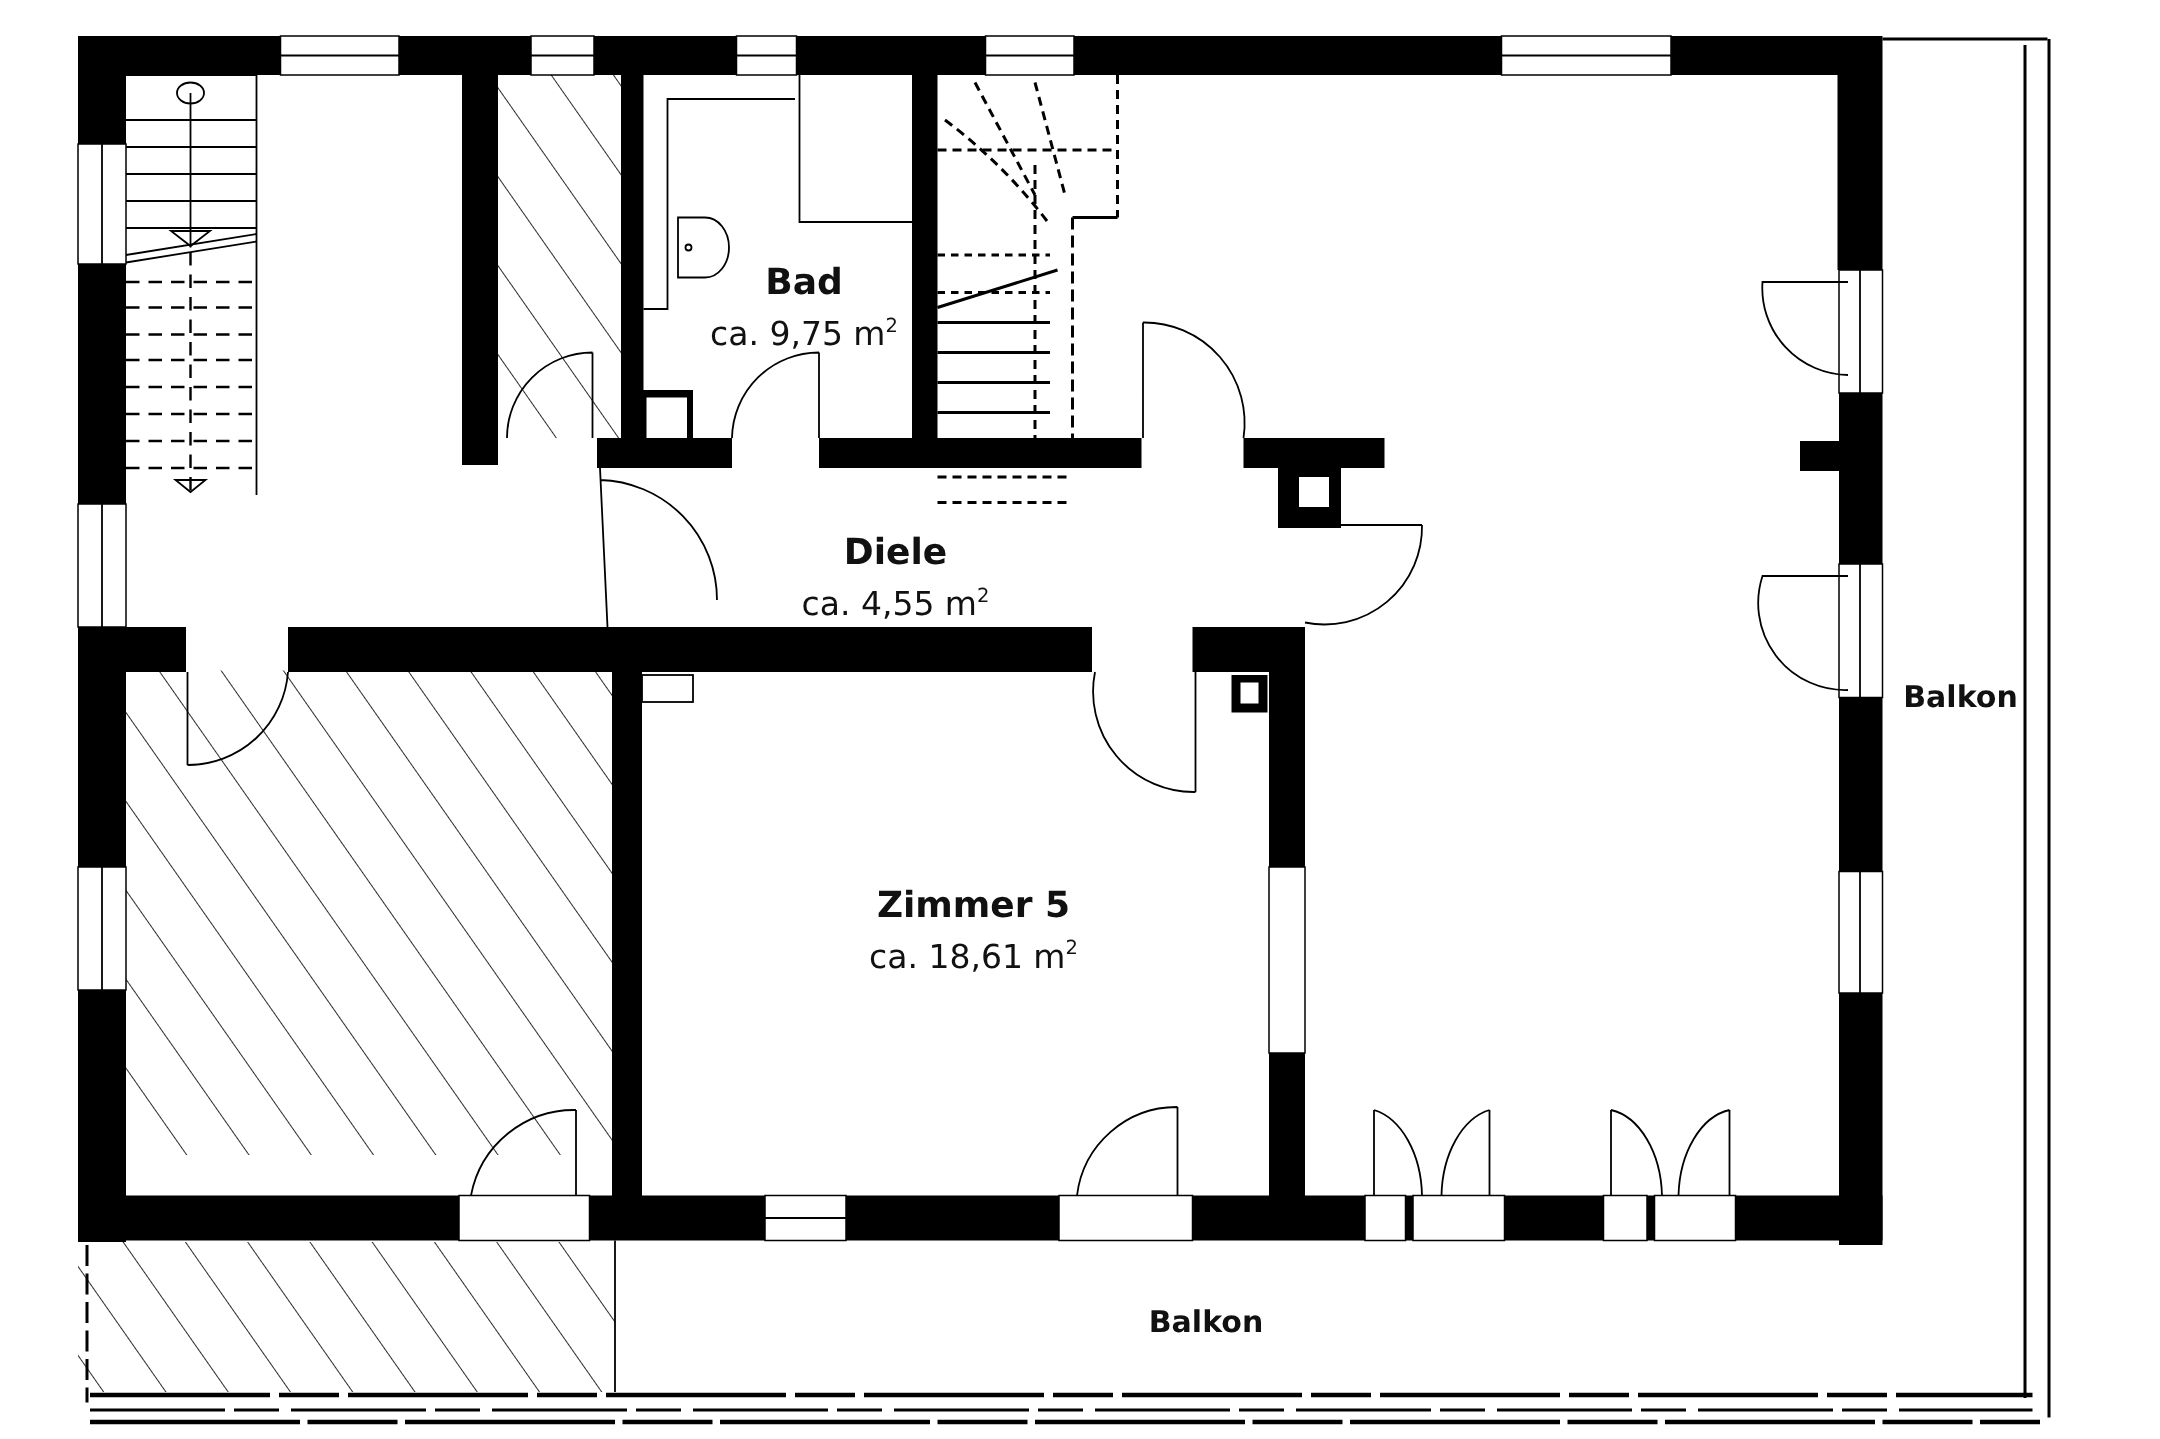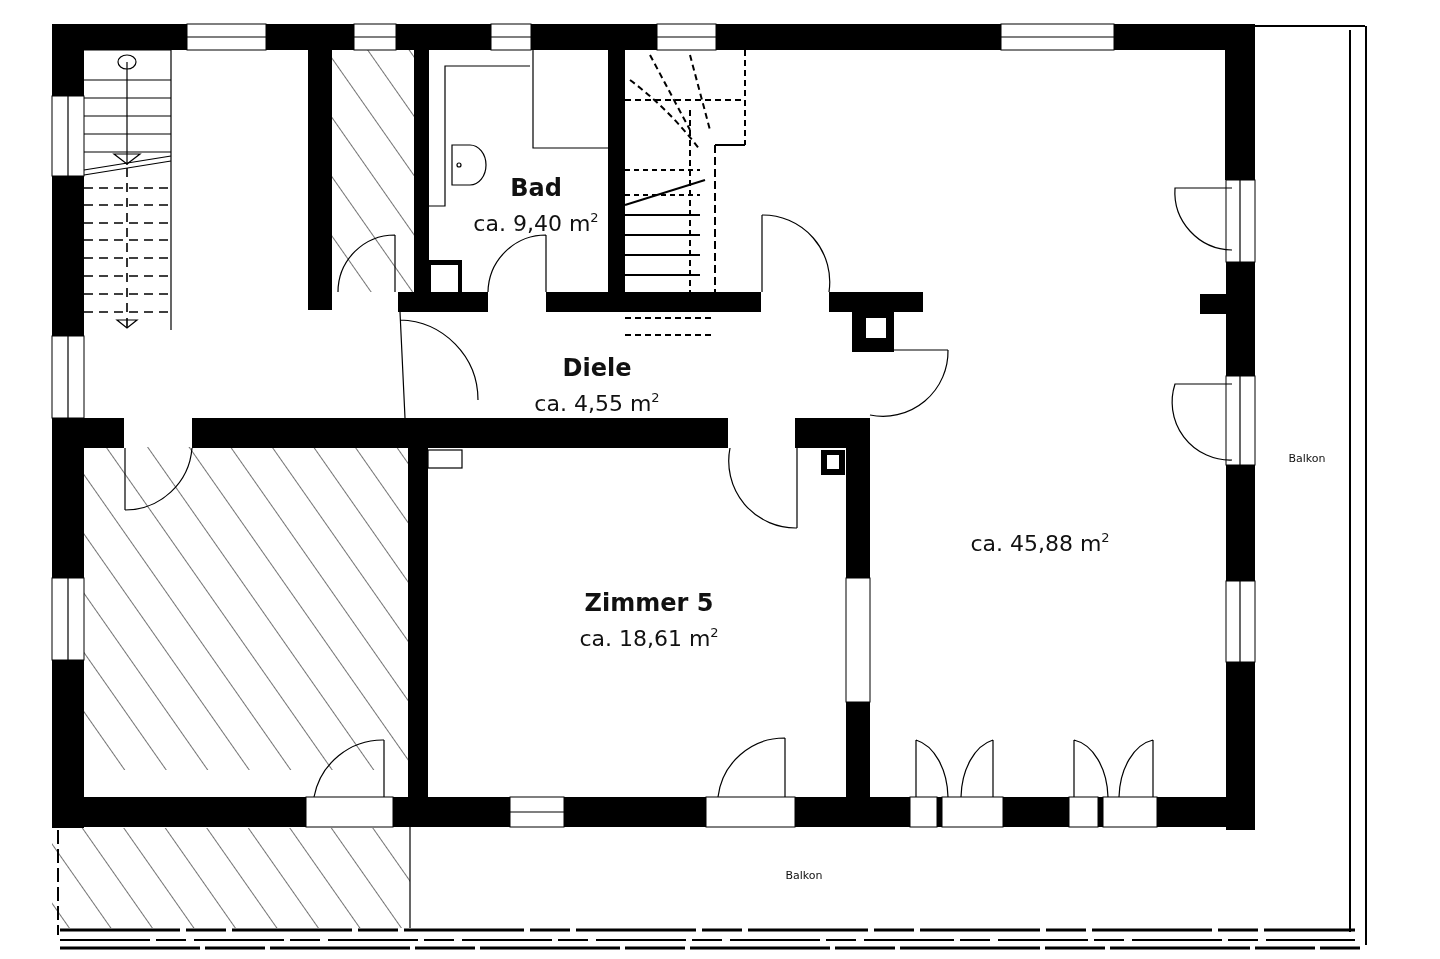--- a/index.html
+++ b/index.html
@@ -11,21 +11,21 @@
     .win { fill: #ffffff; stroke: #000000; stroke-width: 1; }
     .dash { stroke: #000000; stroke-width: 1.6; fill: none; stroke-dasharray: 9 6; }
     .label {
       position: absolute; text-align: center; color: #111111;
       font-family: "DejaVu Sans", sans-serif; white-space: nowrap;
       transform: translateX(-50%);
     }
     .label .name { font-weight: bold; font-size: 24px; display: block; line-height: 30px; }
     .label .area { font-size: 22px; display: block; line-height: 30px; }
     .label .area sup { font-size: 13px; vertical-align: 9px; }
-    .balkon { font-size: 11px; font-weight: normal; }
+    .balkon { font-size: 20px; font-weight: bold; }
   </style>
 </head>
 <body>
 
 <svg id="plan" viewBox="0 0 1440 959" xmlns="http://www.w3.org/2000/svg">
   <defs>
     <pattern id="hatch" patternUnits="userSpaceOnUse" width="34" height="34" patternTransform="rotate(-35)">
       <line x1="0" y1="0" x2="0" y2="34" stroke="#000" stroke-width="1.1"></line>
     </pattern>
   </defs>
@@ -201,30 +201,29 @@
   <g>
     <line x1="60" y1="930" x2="1355" y2="930" stroke="#000" stroke-width="3" stroke-dasharray="120 6 40 6"></line>
     <line x1="60" y1="940" x2="1355" y2="940" stroke="#000" stroke-width="2" stroke-dasharray="90 6 30 8"></line>
     <line x1="60" y1="948" x2="1360" y2="948" stroke="#000" stroke-width="3" stroke-dasharray="140 5 60 5"></line>
     <line x1="58" y1="830" x2="58" y2="935" stroke="#000" stroke-width="2" stroke-dasharray="14 5"></line>
   </g>
 </svg>
 
 <div class="label" style="left:536px; top:157px;margin-top:16px;">
   <span class="name">Bad</span>
-  <span class="area"><span>ca. 9,40 m</span><sup>2</sup></span>
+  <span class="area"><span>ca. 9,75 m</span><sup>2</sup></span>
 </div>
 
 <div class="label" style="left:597px; top:353px;">
   <span class="name">Diele</span>
   <span class="area"><span>ca. 4,55 m</span><sup>2</sup></span>
 </div>
 
 <div class="label" style="left:1040px; top:523px;">
-  <span class="area"><span>ca. 45,88 m</span><sup>2</sup></span>
 </div>
 
 <div class="label" style="left:649px; top:588px;">
   <span class="name">Zimmer 5</span>
   <span class="area"><span>ca. 18,61 m</span><sup>2</sup></span>
 </div>
 
 <div class="label balkon" style="left:1307px; top:452px;">Balkon</div>
 <div class="label balkon" style="left:804px; top:869px;">Balkon</div>
 

